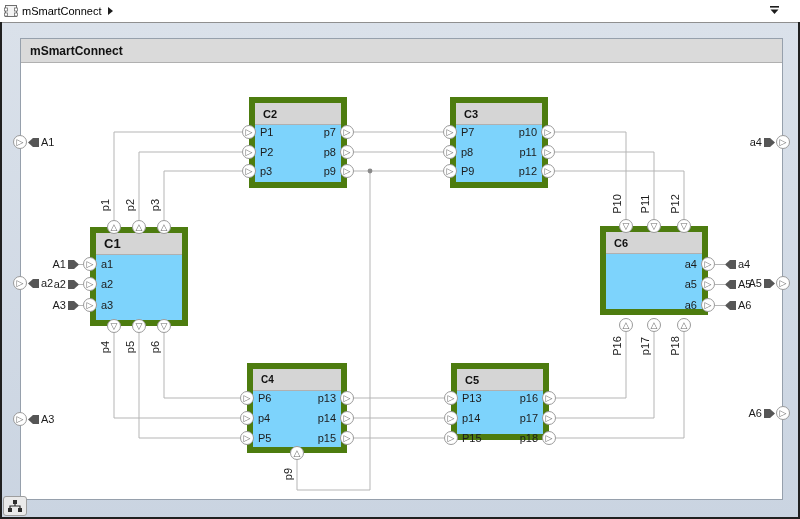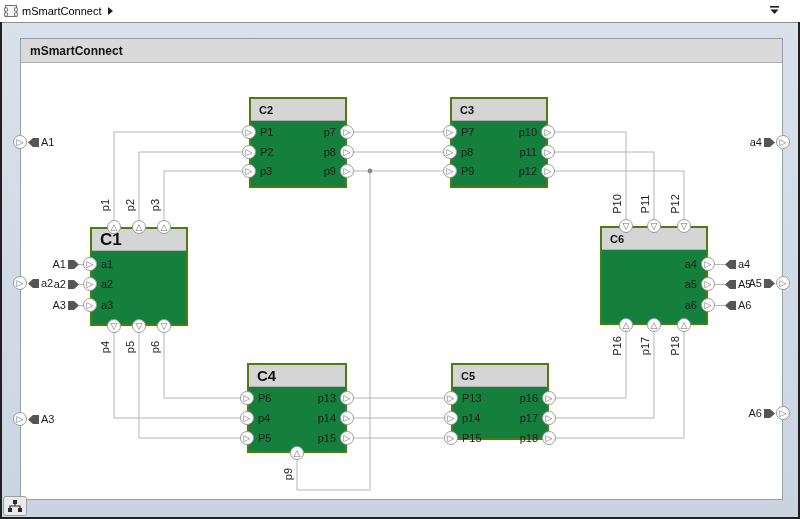--- a/index.html
+++ b/index.html
@@ -21,21 +21,21 @@
   .edge.b{left:0;right:0;bottom:0;height:2px;}
   
   #frame{position:absolute;left:20px;top:38px;width:763px;height:462px;background:#ffffff;
       border:1px solid #96a0ac;box-sizing:border-box;z-index:1;}
   #frame-title{height:23px;background:#dadada;border-bottom:1px solid #b0b0b0;display:flex;
       align-items:center;padding-left:9px;font-size:12px;font-weight:bold;color:#111;}
   
   #wires{position:absolute;left:0;top:0;width:800px;height:519px;z-index:2;}
   #wires polyline{fill:none;stroke:#b5b5b5;stroke-width:1;}
   
-  .comp{position:absolute;background:#15803d;border:2px solid #4d7c0f;box-sizing:border-box;z-index:3;}
+  .comp{position:absolute;background:#7dd3fc;border:6px solid #4d7c0f;box-sizing:border-box;z-index:3;}
   .comp-head{height:21px;background:#d5d5d5;border-bottom:1px solid #b0b0b0;display:flex;
       align-items:center;padding-left:8px;font-size:11px;font-weight:bold;color:#111;}
   
   .pcirc{position:absolute;width:14px;height:14px;box-sizing:border-box;border:1px solid #9a9a9a;
       border-radius:50%;background:#fff;z-index:5;font-size:9px;color:#6a6a6a;display:flex;
       align-items:center;justify-content:center;line-height:1;}
   .plabel{position:absolute;font-size:11px;color:#1c1c1c;line-height:14px;white-space:nowrap;z-index:6;}
   .rot{transform:translate(-50%,-50%) rotate(-90deg);}
   .glyph{position:absolute;width:11px;height:9px;background:#565656;z-index:6;}
   .gr{clip-path:polygon(0 0,55% 0,100% 50%,55% 100%,0 100%);}
@@ -93,21 +93,21 @@
       <polyline points="354,438 444,438"></polyline>
       <polyline points="556,398 626,398 626,332"></polyline>
       <polyline points="556,418 654,418 654,332"></polyline>
       <polyline points="556,438 684,438 684,332"></polyline>
       <circle cx="370" cy="171" r="2.4" fill="#8a8a8a"></circle>
     </svg>
 
   <div id="stage">
       <div class="comp" style="left: 90px; top: 227px; width: 98px; height: 99px;">
         <div class="comp-head">
-          <div class="" style="font-size: 17px;">C1</div>
+          <div class="" style="font-size: 13px;">C1</div>
         </div>
       </div>
       <div class="pcirc" title="" style="left: 107px; top: 220px;">△</div>
       <div class="plabel rot" style="left: 105px; top: 205px;">p1</div>
       <div class="pcirc" title="" style="left: 132px; top: 220px;">△</div>
       <div class="plabel rot" style="left: 130px; top: 205px;">p2</div>
       <div class="pcirc" title="" style="left: 157px; top: 220px;">△</div>
       <div class="plabel rot" style="left: 155px; top: 205px;">p3</div>
       <div class="pcirc" title="" style="left: 83px; top: 257px;">▷</div>
       <div class="plabel" style="left: 101px; top: 257px;">a1</div>
@@ -159,21 +159,21 @@
       <div class="pcirc" title="" style="left: 443px; top: 164px;">▷</div>
       <div class="plabel" style="left: 461px; top: 164px;">P9</div>
       <div class="pcirc" title="" style="left: 541px; top: 125px;">▷</div>
       <div class="plabel" style="right: 263px; top: 125px;">p10</div>
       <div class="pcirc" title="" style="left: 541px; top: 145px;">▷</div>
       <div class="plabel" style="right: 263px; top: 145px;">p11</div>
       <div class="pcirc" title="" style="left: 541px; top: 164px;">▷</div>
       <div class="plabel" style="right: 263px; top: 164px;">p12</div>
       <div class="comp" style="left: 247px; top: 363px; width: 100px; height: 90px;">
         <div class="comp-head">
-          <div class="" style="font-size: 15px;">C4</div>
+          <div class="" style="font-size: 10px;">C4</div>
         </div>
       </div>
       <div class="pcirc" title="" style="left: 240px; top: 391px;">▷</div>
       <div class="plabel" style="left: 258px; top: 391px;">P6</div>
       <div class="pcirc" title="" style="left: 240px; top: 411px;">▷</div>
       <div class="plabel" style="left: 258px; top: 411px;">p4</div>
       <div class="pcirc" title="" style="left: 240px; top: 431px;">▷</div>
       <div class="plabel" style="left: 258px; top: 431px;">P5</div>
       <div class="pcirc" title="" style="left: 340px; top: 391px;">▷</div>
       <div class="plabel" style="right: 464px; top: 391px;">p13</div>
@@ -193,21 +193,21 @@
       <div class="pcirc" title="" style="left: 444px; top: 411px;">▷</div>
       <div class="plabel" style="left: 462px; top: 411px;">p14</div>
       <div class="pcirc" title="" style="left: 444px; top: 431px;">▷</div>
       <div class="plabel" style="left: 462px; top: 431px;">P15</div>
       <div class="pcirc" title="" style="left: 542px; top: 391px;">▷</div>
       <div class="plabel" style="right: 262px; top: 391px;">p16</div>
       <div class="pcirc" title="" style="left: 542px; top: 411px;">▷</div>
       <div class="plabel" style="right: 262px; top: 411px;">p17</div>
       <div class="pcirc" title="" style="left: 542px; top: 431px;">▷</div>
       <div class="plabel" style="right: 262px; top: 431px;">p18</div>
-      <div class="comp" style="left: 600px; top: 226px; width: 108px; height: 99px;">
+      <div class="comp" style="left: 600px; top: 226px; width: 108px; height: 89px;">
         <div class="comp-head">
           <div class="" style="font-size: 11px;">C6</div>
         </div>
       </div>
       <div class="pcirc" title="" style="left: 619px; top: 219px;">▽</div>
       <div class="plabel rot" style="left: 617px; top: 204px;">P10</div>
       <div class="pcirc" title="" style="left: 647px; top: 219px;">▽</div>
       <div class="plabel rot" style="left: 645px; top: 204px;">P11</div>
       <div class="pcirc" title="" style="left: 677px; top: 219px;">▽</div>
       <div class="plabel rot" style="left: 675px; top: 204px;">P12</div>

